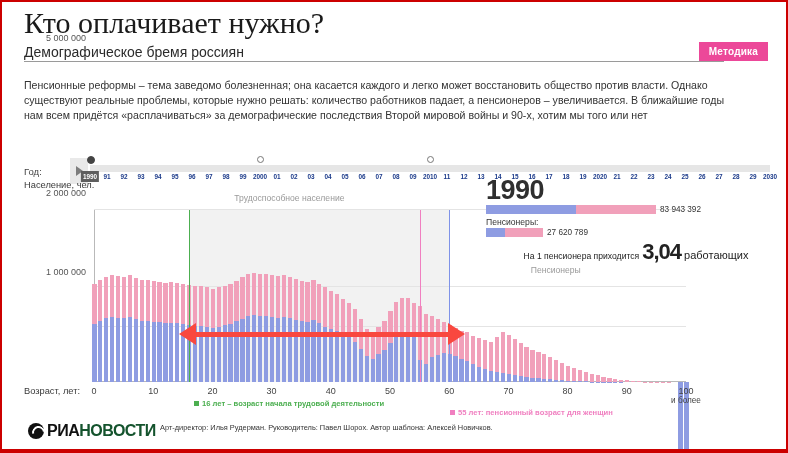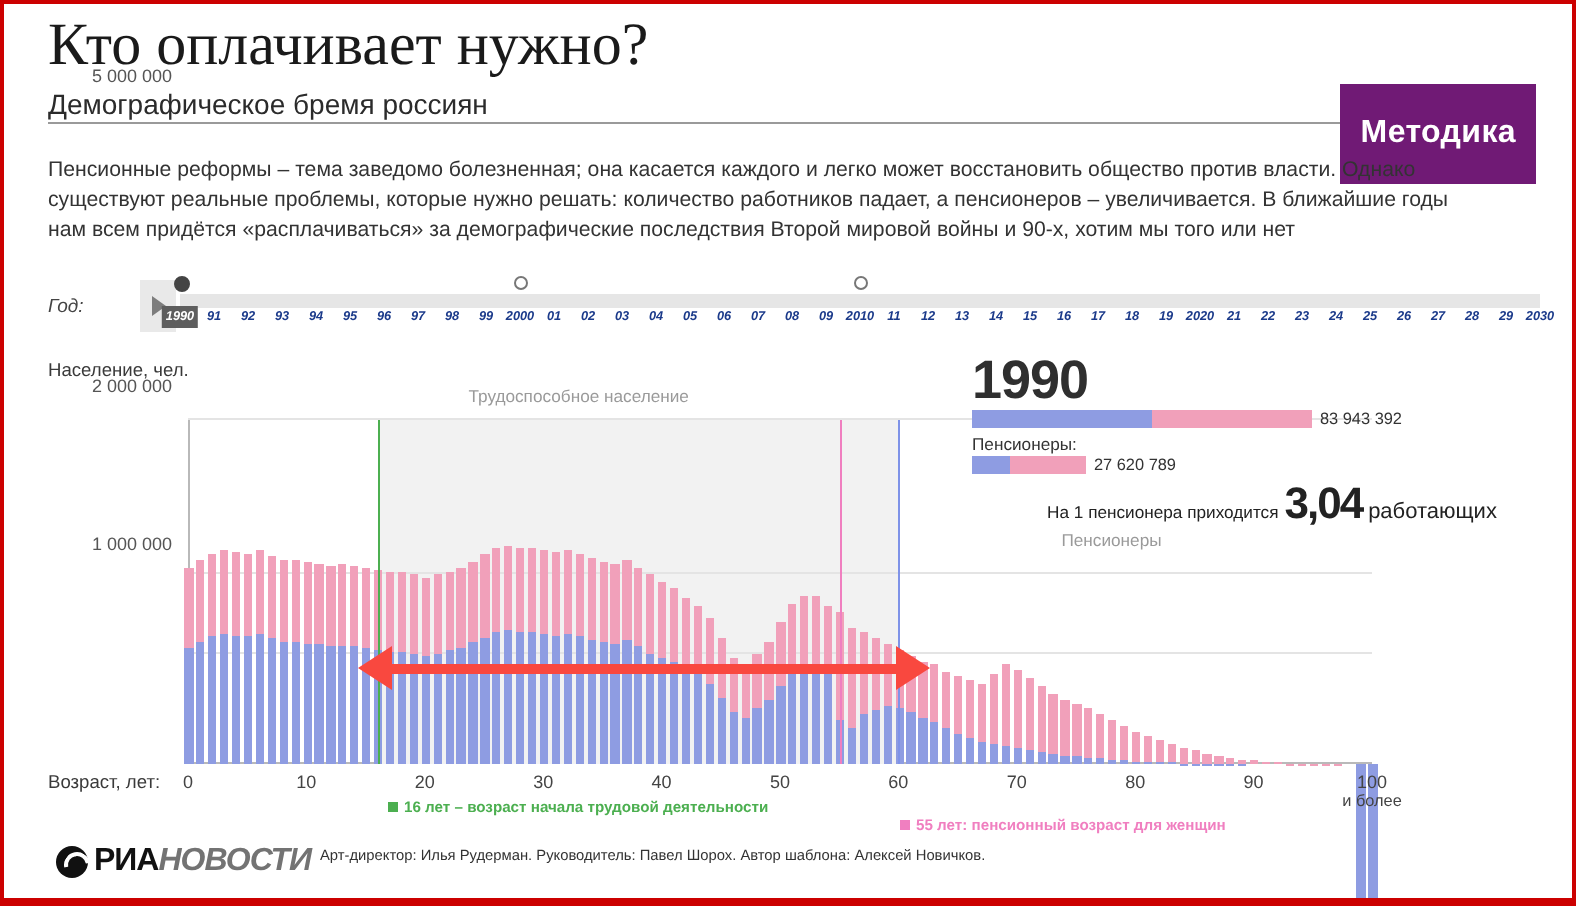--- a/index.html
+++ b/index.html
@@ -19,30 +19,30 @@
     font-family: "Liberation Serif", serif;
     font-size: 30px; font-weight: 400; color:#1a1a1a;
     letter-spacing:0px; line-height:34px;
   }
   .subtitle {
     font-size: 14px; color:#2b2b2b; margin-top:3px; line-height:18px;
   }
   .hr-main { position:absolute; left:22px; top:59px; width:700px; height:1px; background:#9a9a9a; }
   .methodika {
     position:absolute; right:18px; top:40px;
-    background:#701a75; color:#fff; font-size:16px; font-weight:bold;
-    padding:16px 10px; letter-spacing:0.2px;
+    background:#ec4899; color:#fff; font-size:10px; font-weight:bold;
+    padding:4px 10px; letter-spacing:0.2px;
   }
   .lead {
     position:absolute; left:22px; top:76px; width:720px;
     font-size:10.6px; color:#333; line-height:15.2px;
   }
 
   
-  .slider-wrap { position:absolute; left:0; top:136px; width:784px; height:32px;font-style:italic; }
+  .slider-wrap { position:absolute; left:0; top:154px; width:784px; height:32px; }
   .slider-label { position:absolute; left:22px; top:10px; font-size:9.5px; color:#444; }
   .play-btn {
     position:absolute; left:68px; top:2px; width:18px; height:26px;
     background:#e9e9e9; display:flex; align-items:center; justify-content:center;
   }
   .play-tri { width:0;height:0;border-left:7px solid #7d7d7d;border-top:5px solid transparent;border-bottom:5px solid transparent; }
   .track { position:absolute; left:88px; top:9px; width:680px; height:7px; background:#e6e6e6; }
   .marks { position:absolute; left:88px; top:0px; width:680px; height:9px; }
   .mark { position:absolute; top:0px; width:7px; height:7px; border-radius:50%; border:1px solid #777; background:#fff; }
   .mark.filled { background:#444; border-color:#444; width:8px; height:8px; }
@@ -92,21 +92,21 @@
   .ratio-pre { font-size:8.6px; color:#222; }
   .ratio-num { font-size:22px; font-weight:bold; color:#222; line-height:20px; letter-spacing:-1px; }
   .ratio-post { font-size:11px; color:#222; }
 
   
   .footer { position:absolute; left:0; top:416px; width:784px; height:33px; }
   .logo { position:absolute; left:26px; top:4px; display:flex; align-items:center; }
   .logo-circle { width:16px; height:16px; border-radius:50%; background:#111; position:relative; }
   .logo-circle:after{content:"";position:absolute;left:4px;top:3px;width:9px;height:9px;border-radius:50%;border:2px solid #fff;border-bottom-color:transparent;border-right-color:transparent;transform:rotate(35deg);}
   .logo-ria { font-size:16px; font-weight:bold; color:#111; margin-left:3px; letter-spacing:-0.5px; }
-  .logo-novosti { font-size:16px; font-weight:bold; color:#737373; letter-spacing:-0.5px;font-style:italic; }
+  .logo-novosti { font-size:16px; font-weight:bold; color:#14532d; letter-spacing:-0.5px; }
   .credits { position:absolute; left:158px; top:5px; font-size:7.4px; color:#333; line-height:10px; }
   .footer-rule { position:absolute; left:0; bottom:0; width:784px; height:2px; background:#cc0000; }
 </style>
 </head>
 <body>
 
 <div class="page">
 
   <div class="header">
     <div class="title">Кто оплачивает нужно?</div>

